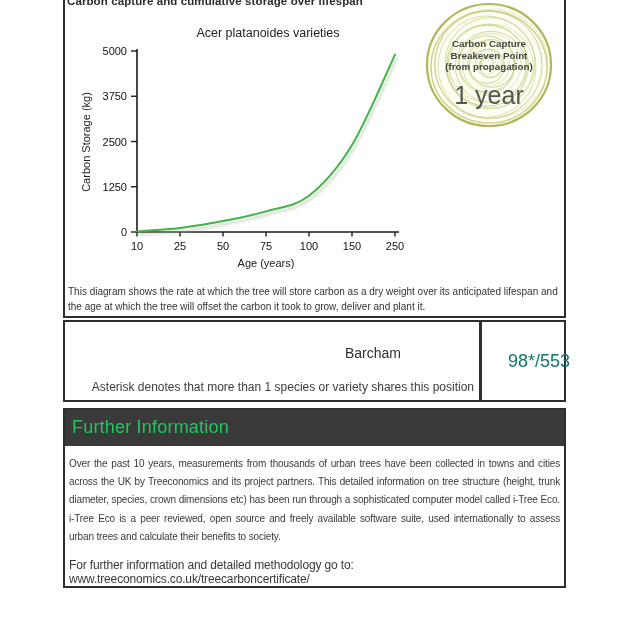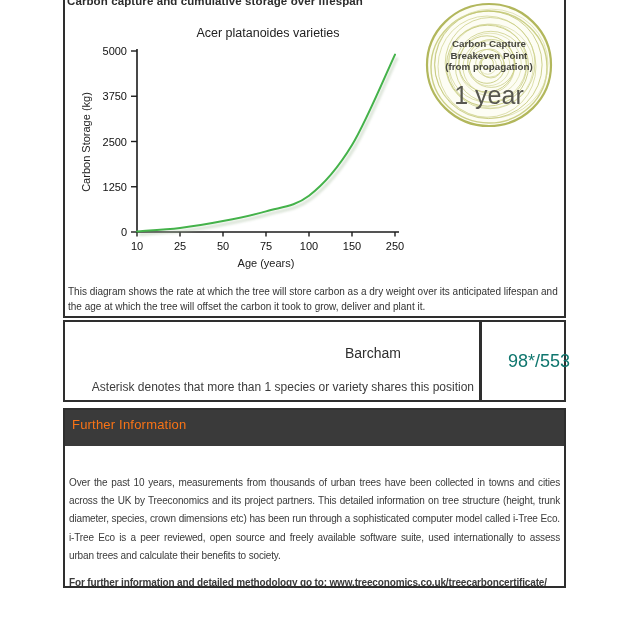--- a/index.html
+++ b/index.html
@@ -13,26 +13,26 @@
   .badge-svg{position:absolute;left:360px;top:8px;}
   .description{position:absolute;left:3px;top:292px;width:492px;margin:0;
                font-size:10px;line-height:15px;color:#333;}
   .ranking-box{left:63px;top:320px;width:503px;height:82px;}
   .ranking-label{position:absolute;left:280px;top:24px;font-size:14px;line-height:15.5px;color:#2e2e2e;}
   .ranking-note{position:absolute;right:90px;bottom:6px;font-size:12px;color:#3c3c3c;white-space:nowrap;}
   .ranking-divider{position:absolute;left:414px;top:0;bottom:0;width:3px;background:#2e2e2e;}
   .ranking-value{position:absolute;left:417px;right:0;top:0;bottom:0;display:flex;
                  align-items:center;justify-content:center;font-size:18px;color:#0f766e;padding-left:32px;}
   .further-box{left:63px;top:408px;width:503px;height:180px;}
-  .fi-header{height:36px;background:#3a3a3a;color:#f97316;box-sizing:border-box;
-             padding:7px 0 0 7px;font-size:13px;letter-spacing:.2px;}
-  .fi-body{padding:16px 4px 0 4px;margin-top:12px;}
+  .fi-header{height:36px;background:#3a3a3a;color:#22c55e;box-sizing:border-box;
+             padding:7px 0 0 7px;font-size:18px;letter-spacing:.2px;}
+  .fi-body{padding:9px 4px 0 4px;}
   .para{margin:0;font-size:10px;line-height:18.2px;letter-spacing:-0.15px;
         text-align:justify;color:#3a3a3a;}
-  .link-line{margin:12px 0 0 0;font-size:10px;letter-spacing:-0.15px;color:#3a3a3a;font-weight:bold;}
+  .link-line{margin:12px 0 0 0;font-size:12px;letter-spacing:-0.15px;color:#3a3a3a;}
   .chart-title-text{font-size:12.5px;fill:#222;}
   .axis-text{font-size:11px;fill:#222;}
   .tick-text{font-size:11px;fill:#111;}
   .badge-line{font-size:9.8px;font-weight:bold;fill:#46463f;}
   .badge-value{font-size:25px;fill:#57574f;}
 </style>
 </head>
 <body>
 
 <div class="page">

